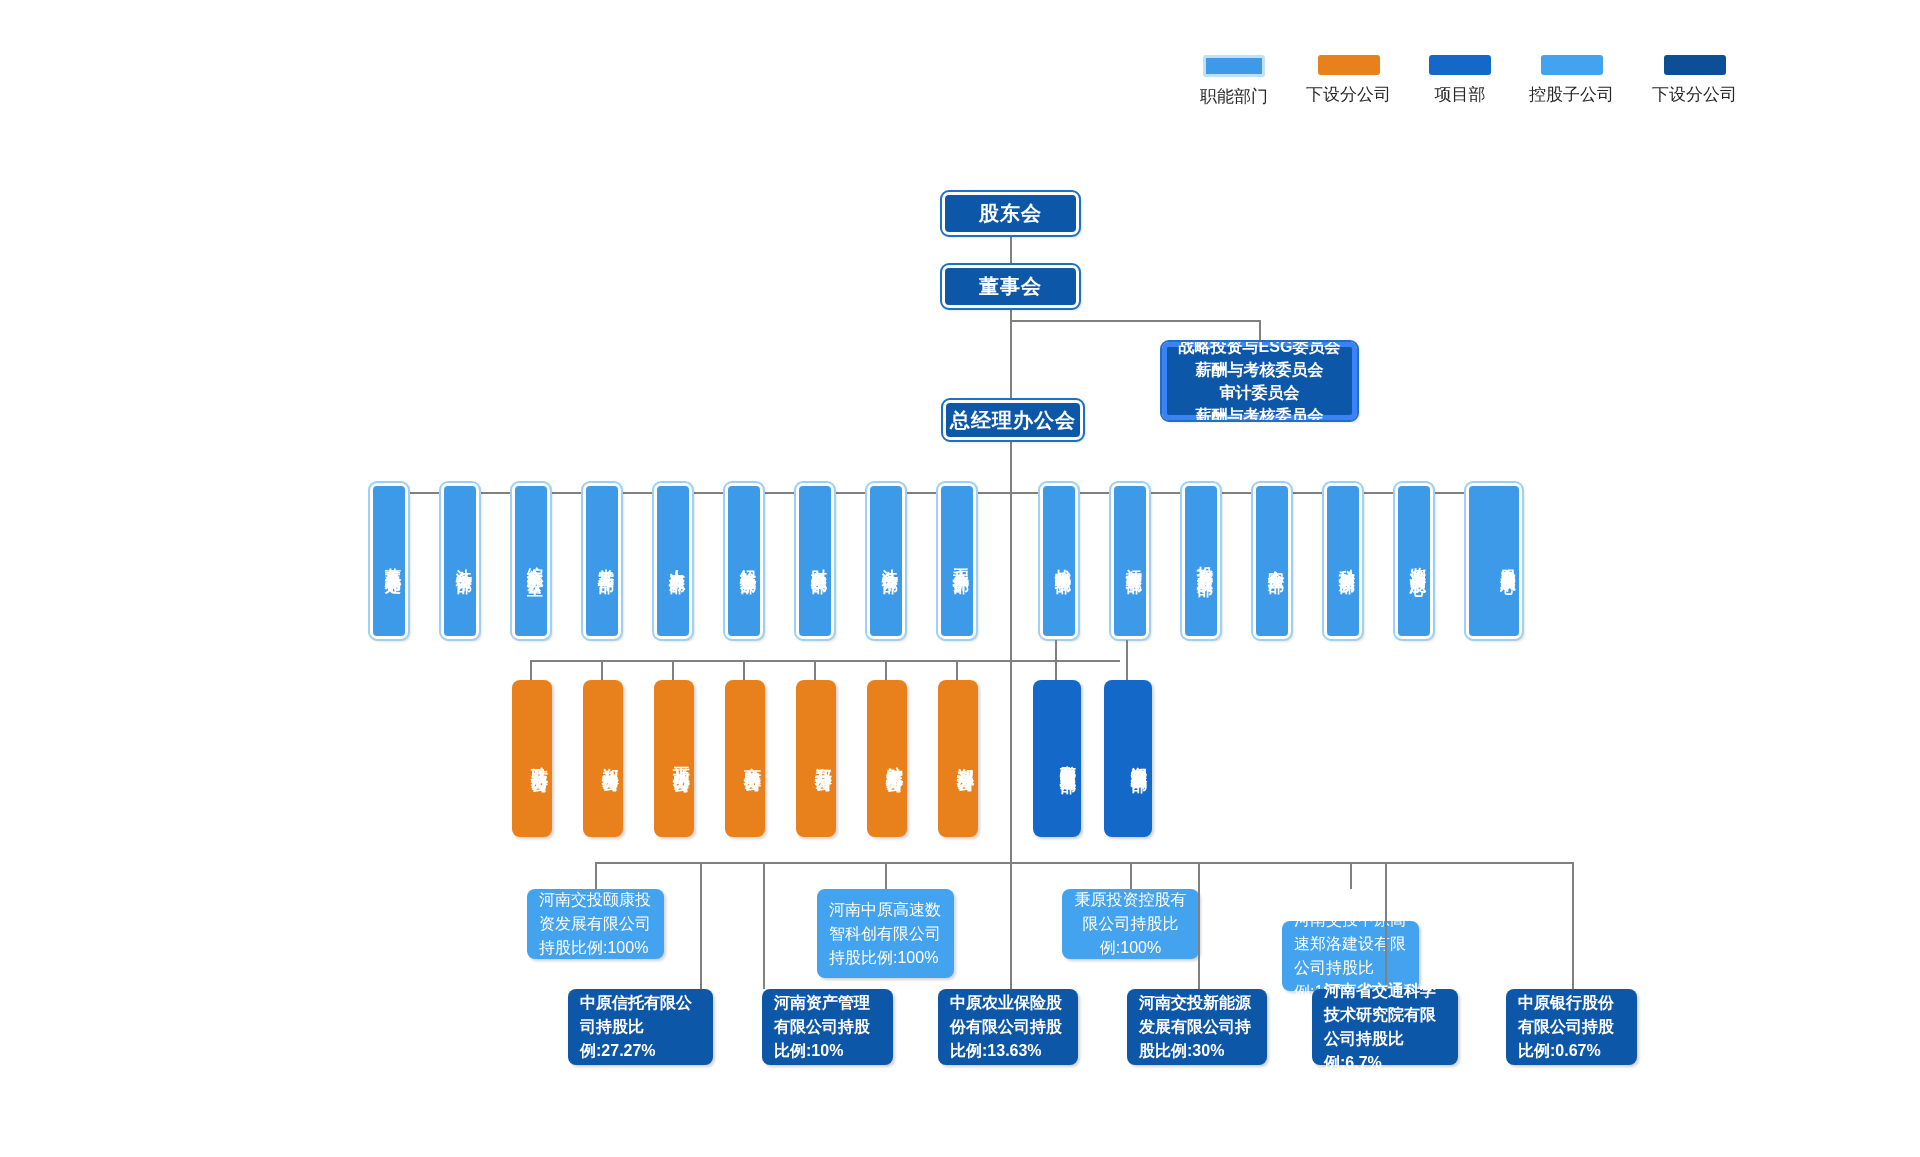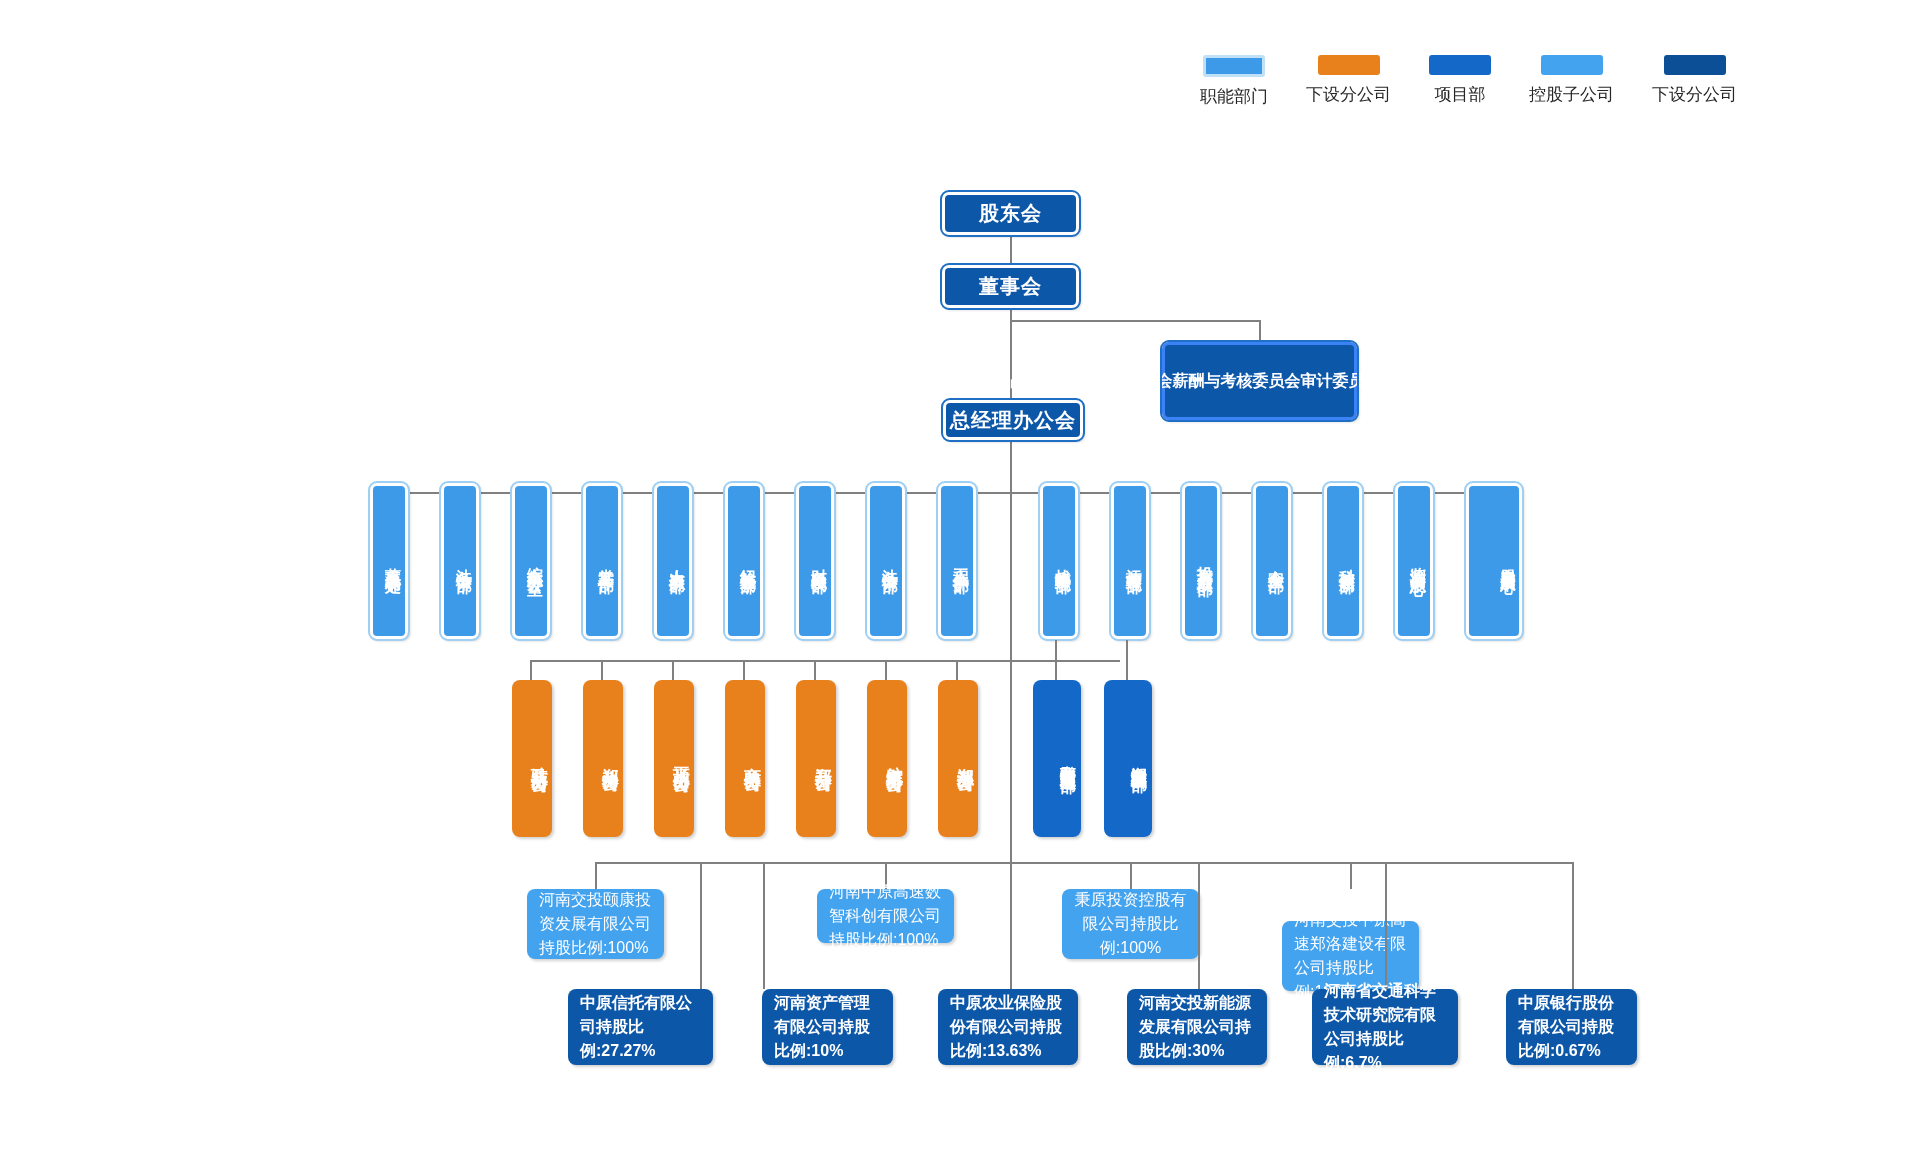--- a/index.html
+++ b/index.html
@@ -63,25 +63,25 @@
   
   .node.top {
     background: #0d57a8;
     border: 3px solid #ffffff;
     outline: 2px solid #1f6fc4;
     font-size: 20px;
     letter-spacing: 1px;
   }
   .node.committee {
     background: #0d57a8;
-    border: 3px solid #3b82f6;
+    border: 5px solid #3b82f6;
     outline: 2px solid #1f6fc4;
     font-size: 16px;
     line-height: 1.45;
-    flex-direction: row;
+    flex-direction: column;
     padding: 6px 8px;
   }
   .node.committee .cline { white-space: nowrap; }
 
   
   .node.dept {
     background: #3d9ae8;
     border: 3px solid #ffffff;
     outline: 2px solid #9fd0f3;
     writing-mode: vertical-rl;
@@ -324,21 +324,21 @@
   </div>
 
   <div class="conn v" style="left:595px;  top:862px; height:27px;"></div>
   <div class="conn v" style="left:885px;  top:862px; height:27px;"></div>
   <div class="conn v" style="left:1130px; top:862px; height:27px;"></div>
   <div class="conn v" style="left:1350px; top:862px; height:27px;"></div>
 
   <div class="node holding" style="left:527px; top:889px; width:137px; height:70px;">
     <span>河南交投颐康投资发展有限公司持股比例:100%</span>
   </div>
-  <div class="node holding" style="left:817px; top:889px; width:137px; height:54px;">
+  <div class="node holding" style="left:817px; top:889px; width:137px; height:89px;">
     <span>河南中原高速数智科创有限公司持股比例:100%</span>
   </div>
   <div class="node holding" style="left:1062px; top:889px; width:137px; height:70px;text-align:center;">
     <span>秉原投资控股有限公司持股比例:100%</span>
   </div>
   <div class="node holding" style="left:1282px; top:921px; width:137px; height:70px;">
     <span>河南交投中原高速郑洛建设有限公司持股比例:100%</span>
   </div>
 
   <div class="conn v" style="left:700px;  top:862px; height:127px;"></div>

